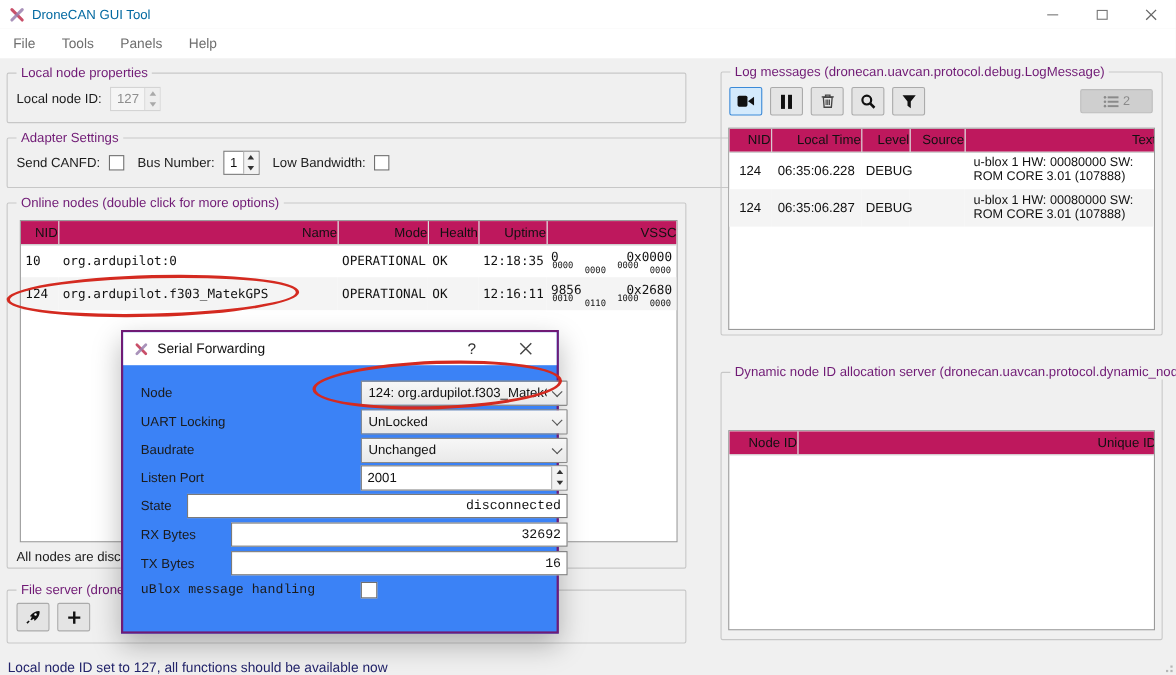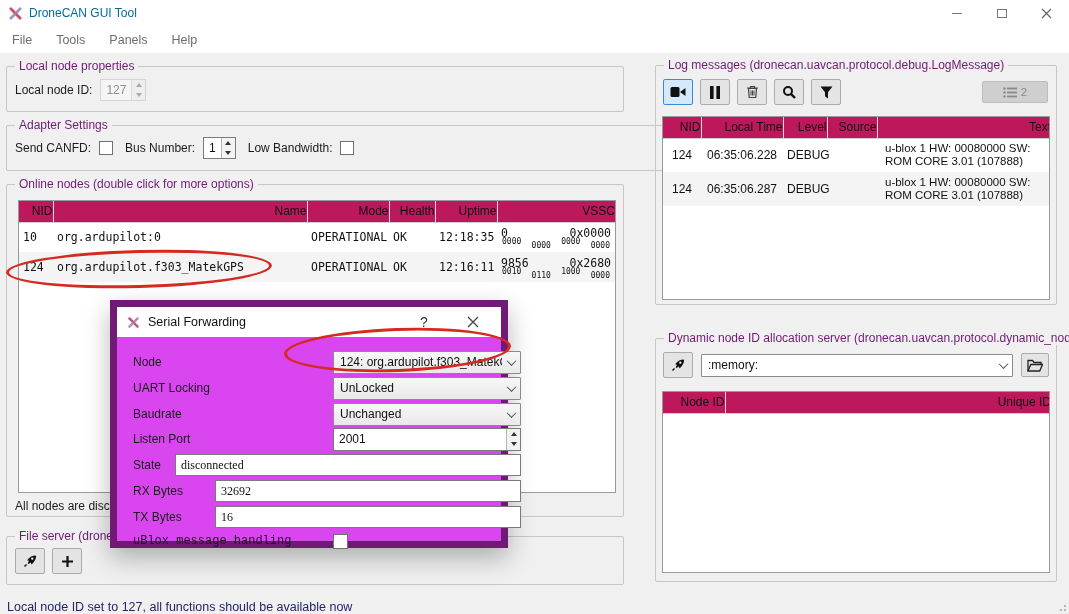--- a/index.html
+++ b/index.html
@@ -33,41 +33,41 @@
   .tri-dn { width:0; height:0; border-left:3px solid transparent; border-right:3px solid transparent; border-top:4px solid #333; }
   .spinbox.disabled { border-color:#d4d4d4; background:#f5f5f5; }
   .spinbox.disabled .num { color:#8f8f8f; }
   .spinbox.disabled .spincol { border-left-color:#ddd; background:#eee; }
   .spinbox.disabled .tri-up { border-bottom-color:#a9a9a9; }
   .spinbox.disabled .tri-dn { border-top-color:#a9a9a9; }
   .combo { display:inline-flex; align-items:center; border:1px solid #8a8a8a; background:linear-gradient(#f7f7f7,#e9e9e9); height:23px; border-radius:1px; }
   .combo .ctext { flex:1; padding:0 6px; white-space:nowrap; overflow:hidden; font-size:12px; }
   .combo .chevwrap { width:18px; display:flex; align-items:center; justify-content:center; }
   .chev { width:7px; height:7px; border-right:1.5px solid #555; border-bottom:1.5px solid #555; transform:rotate(45deg) translate(-1px,-1px); }
-  .tin { border:1px solid #7a7a7a; background:#fff; height:22px; font-family:Liberation Serif, serif; font-size:12px; padding:0 5px; color:#111; }
+  .tin { border:1px solid #7a7a7a; background:#fff; height:22px; font-family:Liberation Mono, monospace; font-size:12px; padding:0 5px; color:#111;text-align:right; }
   .tbtn { width:30px; height:26px; background:#e4e4e4; border:1px solid #ababab; border-radius:2px; display:flex; align-items:center; justify-content:center; }
   .tbtn.checked { background:#d4eafc; border-color:#3b8ad8; }
   
   table { border-collapse:collapse; table-layout:fixed; width:100%; background:#fff; }
   .tablewrap { position:absolute; background:#fff; border:1px solid #9a9a9a; overflow:hidden; }
   th { font-weight:normal; font-size:12px; border-right:1px solid #dcdcdc; border-bottom:1px solid #cfcfcf; height:21px; background:#be185d; text-align:right; }
   th:last-child { border-right:none; }
   td { font-size:12px; vertical-align:middle; padding:1px 4px; }
   tbody tr:nth-child(even) td { background:#f4f4f4; }
   .mono { font-family:"DejaVu Sans Mono", monospace; }
   #online-table td { height:30px; }
   #online-table .mono { font-size:11.5px; }
   .vssc-top { display:flex; justify-content:space-between; font-size:11px; line-height:12px; }
   .vssc-bits { display:flex; justify-content:space-between; font-family:"DejaVu Sans Mono",monospace; font-size:8px; line-height:9px; padding:0 1px; }
   .vssc-bits .hi { position:relative; top:-2px; }
   .vssc-bits .lo { position:relative; top:2px; }
   #log-table td { height:34px; }
   #log-table .textcell { font-size:11.5px; line-height:13px; padding-left:8px; }
   
-  .dialog { position:absolute; left:110px; top:300px; width:398px; height:248px; background:#d946ef; border:7px solid #701a75; box-shadow:0 10px 24px rgba(0,0,0,.28); z-index:10; }
+  .dialog { position:absolute; left:110px; top:300px; width:398px; height:276px; background:#3b82f6; border:2px solid #701a75; box-shadow:0 10px 24px rgba(0,0,0,.28); z-index:10; }
   .dtitle { height:30px; background:#fff; display:flex; align-items:center; }
   .dtitle .appicon { margin:0 8px 0 10px; display:flex; }
   .dtitle .dtext { font-size:12.5px; color:#111; }
   .dtitle .dhelp { position:absolute; right:60px; top:0; width:34px; height:30px; display:flex; align-items:center; justify-content:center; font-size:14px; color:#333; }
   .dtitle .dclose { position:absolute; right:8px; top:0; width:40px; height:30px; display:flex; align-items:center; justify-content:center; }
   .frow { position:absolute; left:16px; right:10px; height:24px; display:flex; align-items:center; }
   .frow .flabel { font-size:12px; color:#1b1b1b; }
   .fctl-right { position:absolute; left:200px; width:188px; }
   
   .redellipse { position:absolute; border:3px solid #d42a20; border-radius:50%; z-index:30; }
@@ -319,41 +319,20 @@
             <td class="textcell">u-blox 1 HW: 00080000 SW: ROM CORE 3.01 (107888)</td>
           </tr>
 
       </tbody>
     </table>
   </div>
 </div>
 
 <div class="group" style="left:655px; top:338px; width:402px; height:244px;">
   <span class="gtitle">Dynamic node ID allocation server (dronecan.uavcan.protocol.dynamic_node_id.*)</span>
-  <div style="position:absolute; left:7px; top:13px; display:flex; align-items:center; gap:8px; right:7px;">
-    <div class="tbtn">
-      <svg width="16" height="16" viewBox="0 0 16 16">
-        <path d="M13.5 2.5c-2.8.1-5 1.2-6.8 3l-1.6 1.7 1.9.5-1.3 2.6.6.6 2.6-1.3.5 1.9 1.7-1.6c1.8-1.8 2.9-4 3-6.8z" fill="#111"></path>
-        <circle cx="10.3" cy="5.7" r="1.1" fill="#fff"></circle>
-        <path d="M4.5 11.5 L2.5 13.5" stroke="#111" stroke-width="1.4"></path>
-      </svg>
-    </div>
-    <div class="combo" style="flex:1; background:#fff;">
-      <span class="ctext">:memory:</span>
-      <span class="chevwrap">
-          <i class="chev"></i>
-        </span>
-    </div>
-    <div class="tbtn" style="width:28px; height:24px;">
-      <svg width="16" height="13" viewBox="0 0 16 13">
-        <path d="M1 12 V1.5 h4.5 l1.5 2 h7 v2" fill="none" stroke="#222" stroke-width="1.3"></path>
-        <path d="M1 12 L3.8 5.5 H15.5 L12.7 12 z" fill="none" stroke="#222" stroke-width="1.3"></path>
-      </svg>
-    </div>
-  </div>
   <div class="tablewrap" style="left:6px; top:52px; width:388px; height:182px;">
     <table>
       <colgroup>
           <col style="width:62px">
           <col style="width:326px">
         </colgroup>
       <thead>
         <tr>
           <th>Node ID</th>
           <th>Unique ID</th>

